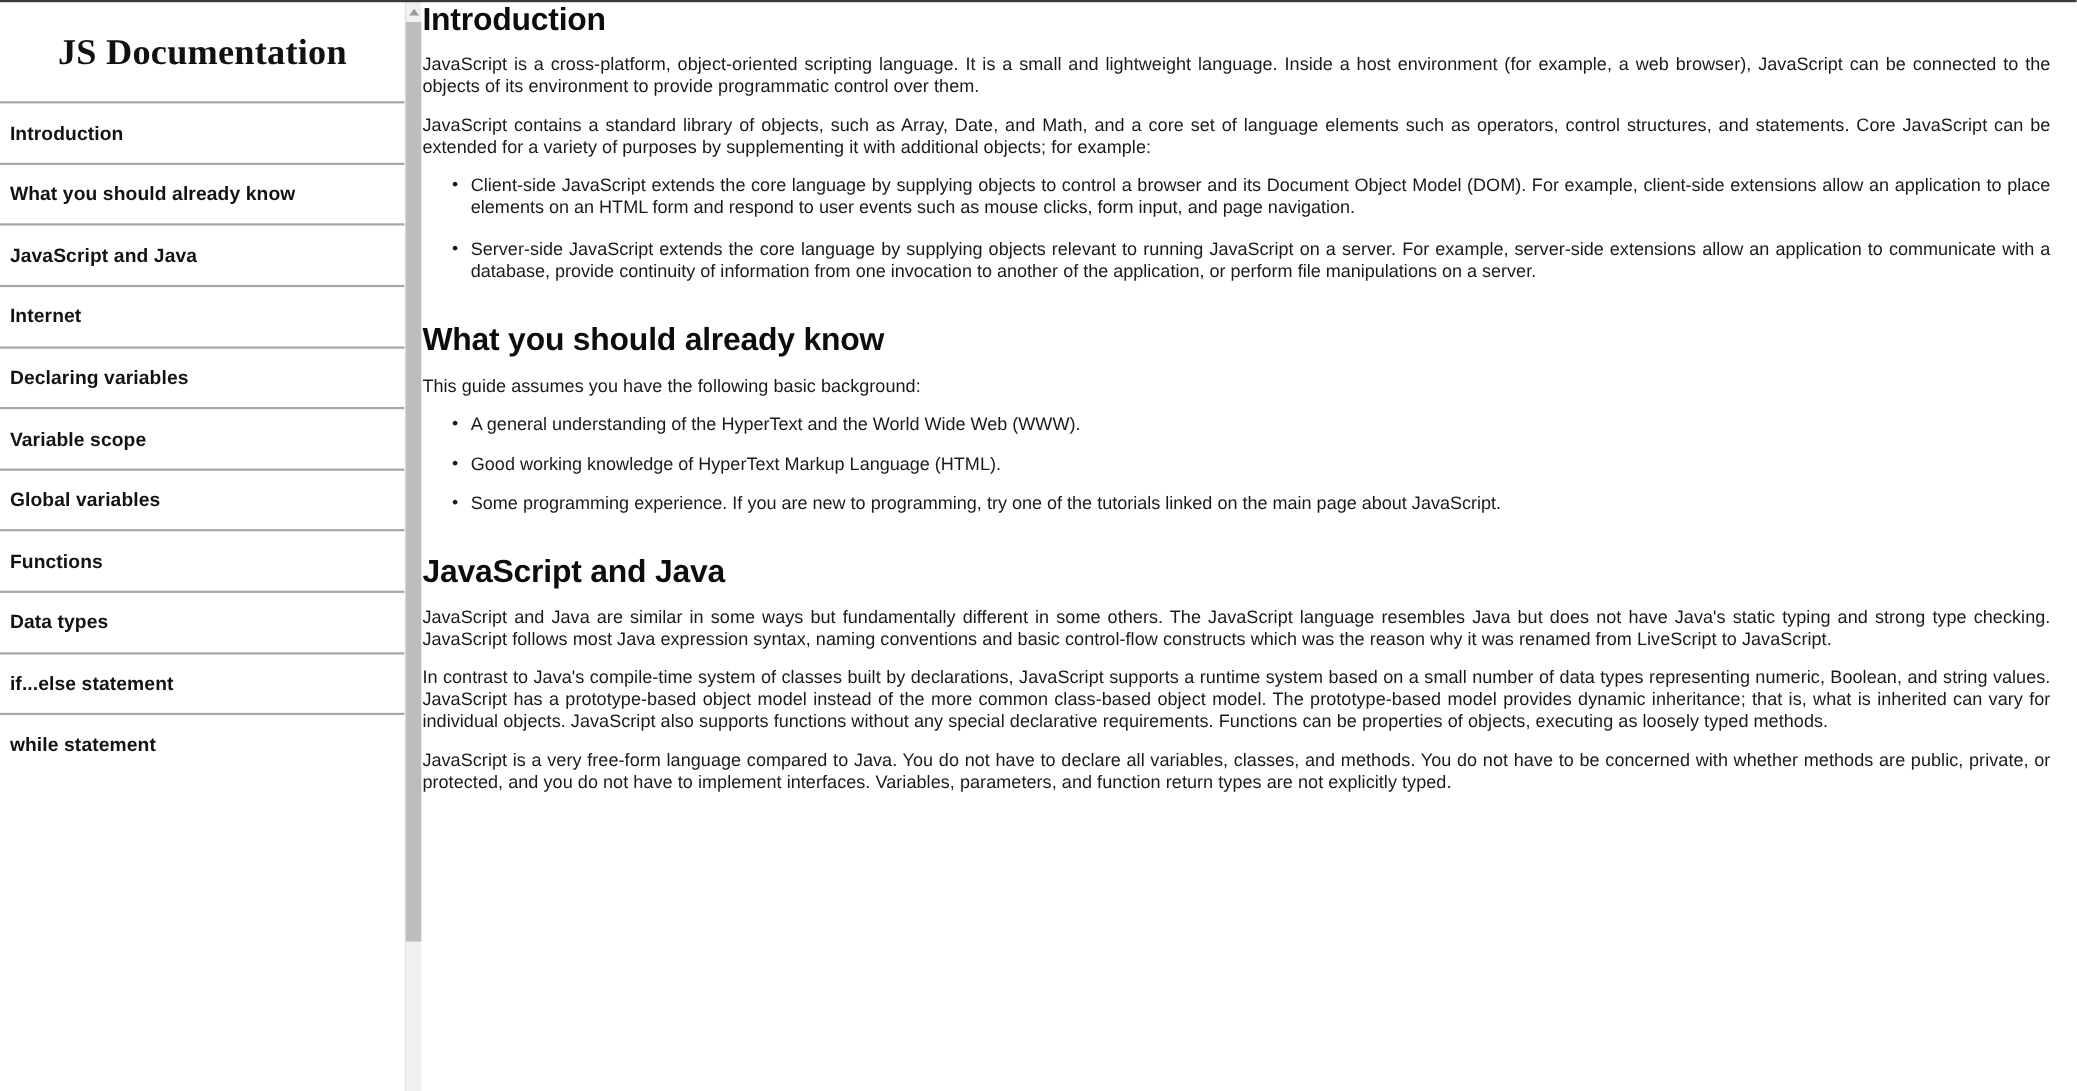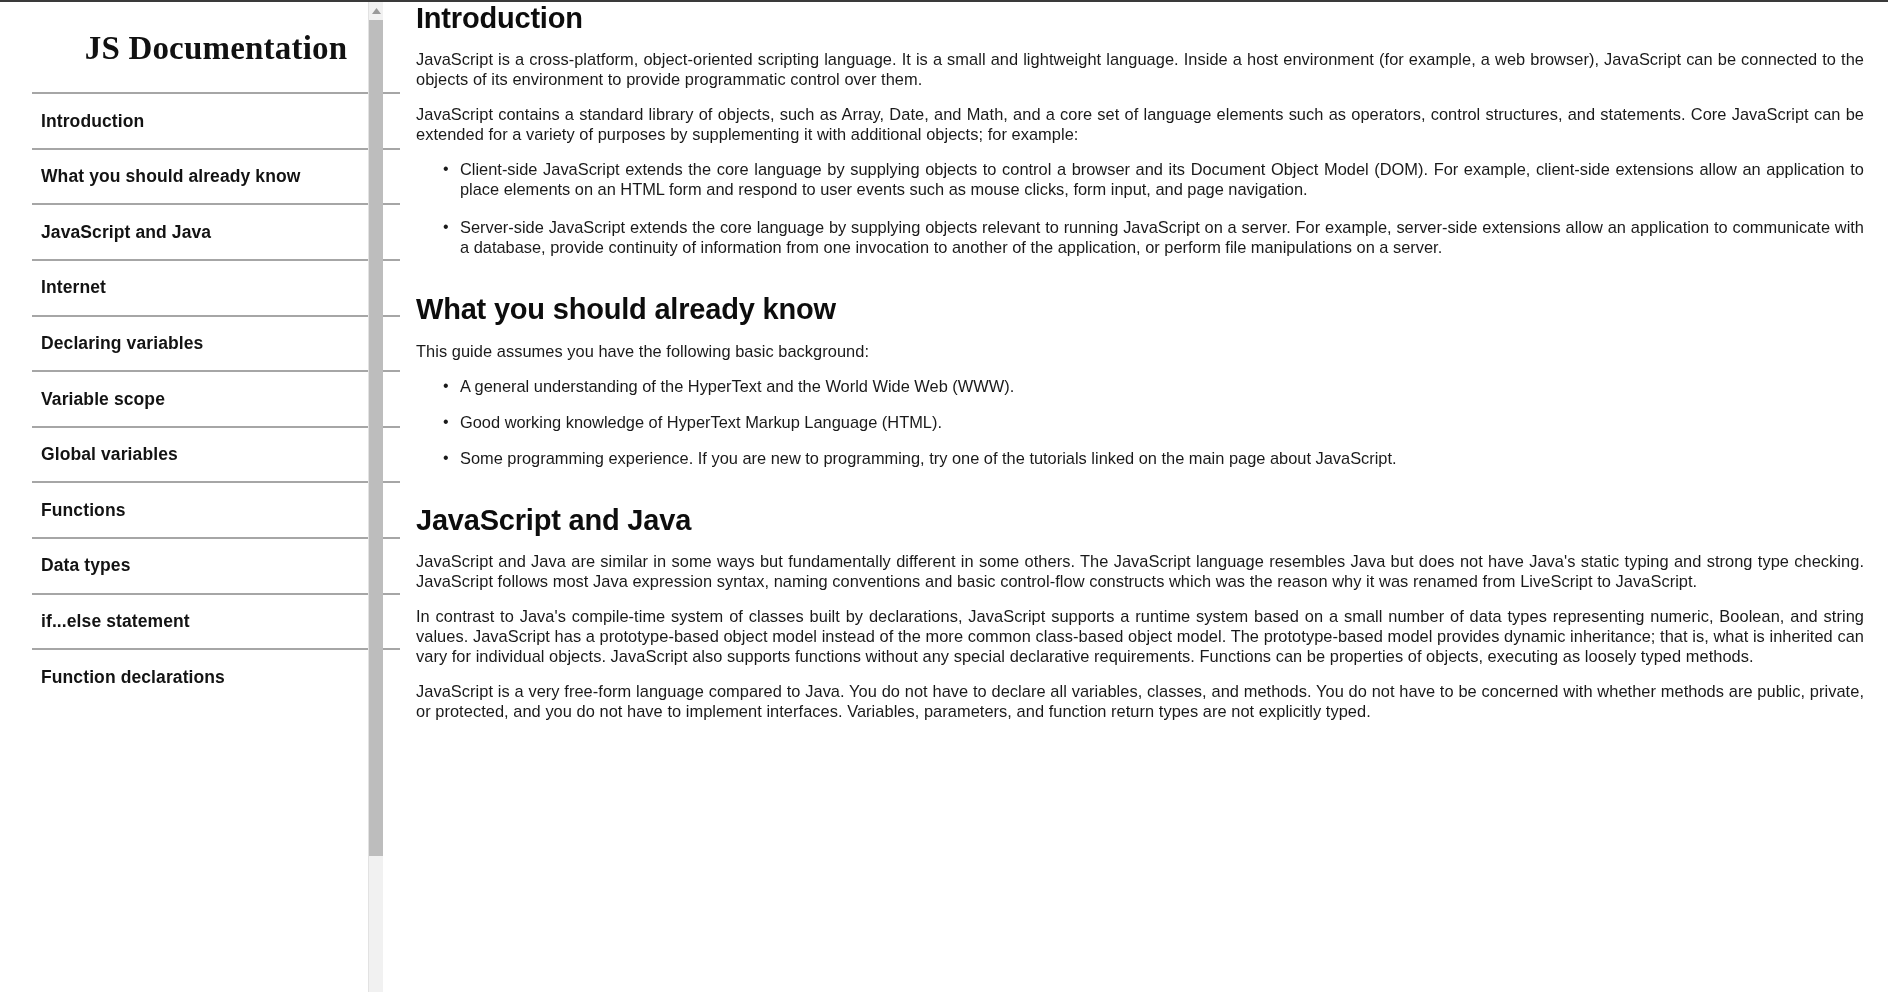--- a/index.html
+++ b/index.html
@@ -13,21 +13,20 @@
     font-family: "Liberation Sans", sans-serif;
     -webkit-font-smoothing: antialiased;
   }
 
   .page {
     position: relative;
     width: 1888px;
     height: 992px;
     display: flex;
     background: #ffffff;
-    padding-left: 32px;
   }
 
   
   .top-rule {
     position: absolute;
     left: 0; top: 0;
     width: 1888px;
     height: 2px;
     background: #3a3a3a;
     z-index: 5;
@@ -203,21 +202,21 @@
         <li class="nav-item">
           <span>Functions</span>
         </li>
         <li class="nav-item">
           <span>Data types</span>
         </li>
         <li class="nav-item">
           <span>if...else statement</span>
         </li>
         <li class="nav-item">
-          <span>Function declarations</span>
+          <span>while statement</span>
         </li>
       </ul>
   </nav>
 
   <div class="sb-scroll">
     <div class="sb-arrow-up">
       <svg width="11" height="8" viewBox="0 0 11 8">
         <polygon points="5.5,1 10,7 1,7" fill="#9a9a9a"></polygon>
       </svg>
     </div>

